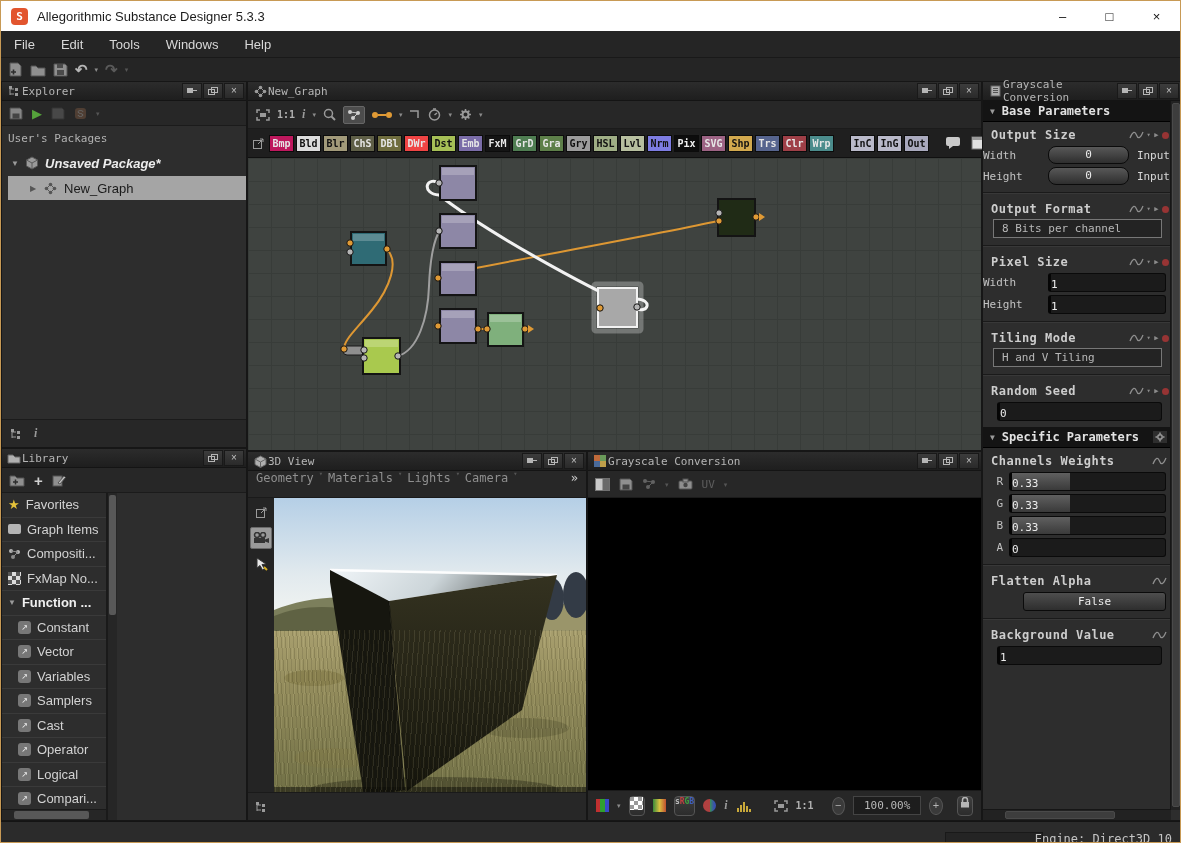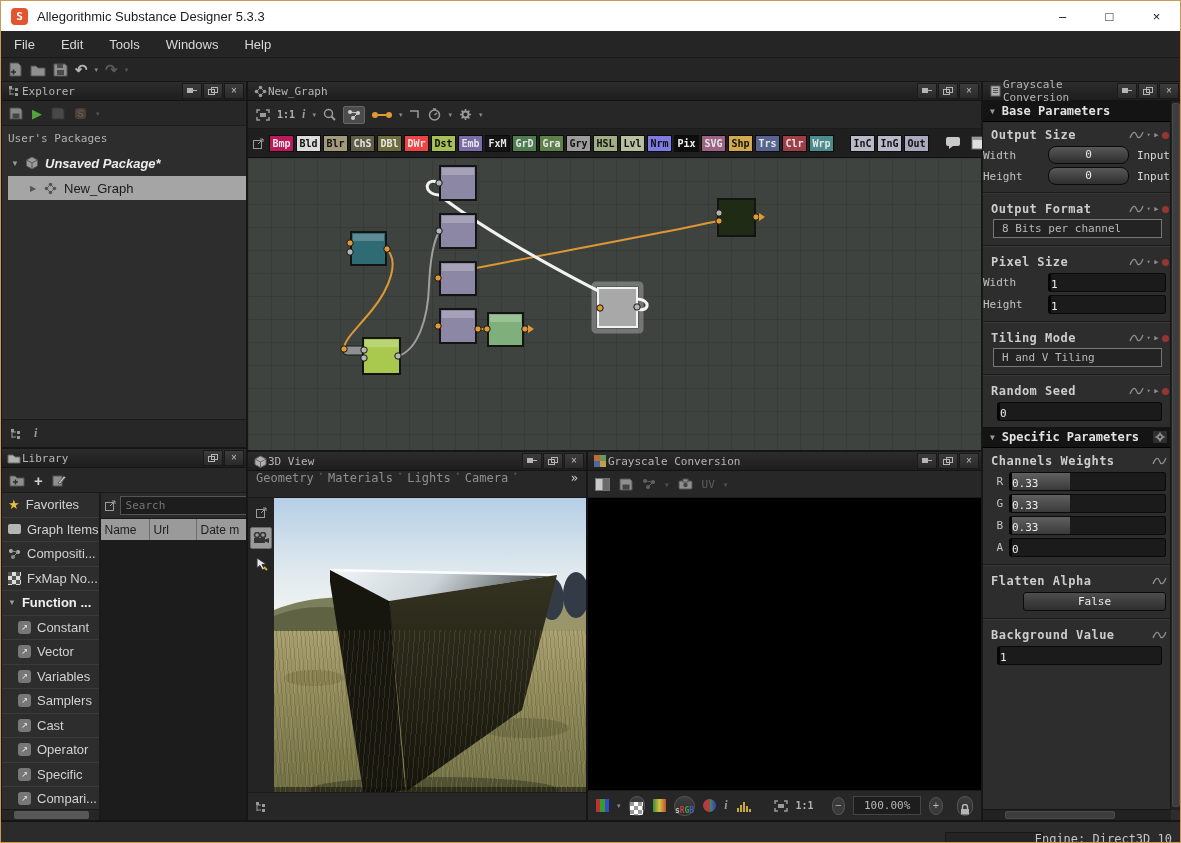--- a/index.html
+++ b/index.html
@@ -113,21 +113,21 @@
       repeating-linear-gradient(85deg,rgba(50,45,20,.35) 0 1px,transparent 1px 4px),
       repeating-linear-gradient(95deg,rgba(230,220,170,.22) 0 1px,transparent 1px 5px);}
   .v3bottom{height:27px;min-height:27px;background:#272727;border-top:1px solid #1a1a1a;display:flex;
             align-items:center;padding-left:7px;}
 
   
   .v2view{flex:1;background:#000;}
   .v2bottom{height:29px;min-height:29px;background:#272727;border-top:1px solid #1a1a1a;display:flex;
             align-items:center;gap:8px;padding:0 8px;}
   .sqbtn{width:20px;height:18px;background:linear-gradient(#3e3e3e,#2c2c2c);border:1px solid #555;
-         border-radius:10px;display:flex;align-items:flex-end;justify-content:center;}
+         border-radius:4px;display:flex;align-items:flex-start;justify-content:center;}
   .rgbicon{width:13px;height:13px;background:linear-gradient(90deg,#c03030 0 4.3px,#30a030 4.3px 8.6px,#3848c8 8.6px);}
   .checkicon{width:13px;height:13px;background-image:
       linear-gradient(45deg,#fff 25%,transparent 25%,transparent 75%,#fff 75%),
       linear-gradient(45deg,#fff 25%,#999 25%,#999 75%,#fff 75%);
       background-size:8px 8px;background-position:0 0,4px 4px;}
   .gradicon{width:13px;height:13px;background:linear-gradient(90deg,#3a8a3a,#d8c040,#c05030);}
   .srgb{font:bold 8px "DejaVu Sans Mono",monospace;letter-spacing:0;}
   .halficon{width:13px;height:13px;border-radius:50%;background:linear-gradient(90deg,#b04040 50%,#3a9a4a 50%,#3a50b0 85%);}
   .zoomfield{width:92px;height:17px;background:#1d1d1d;border:1px solid #444;color:#b8b8b8;
              font:11px/17px "DejaVu Sans Mono",monospace;text-align:center;}
@@ -401,52 +401,34 @@
             <div class="librow ind">
               <span class="licon arrow">↗</span>
               <span class="llabel">Cast</span>
             </div>
             <div class="librow ind">
               <span class="licon arrow">↗</span>
               <span class="llabel">Operator</span>
             </div>
             <div class="librow ind">
               <span class="licon arrow">↗</span>
-              <span class="llabel">Specific</span>
+              <span class="llabel">Logical</span>
             </div>
             <div class="librow ind">
               <span class="licon arrow">↗</span>
               <span class="llabel">Compari...</span>
             </div>
           </div>
         <div class="hscroll">
             <div class="hthumb" style="left:12px;width:75px;"></div>
           </div>
       </div>
       <div class="vscroll">
           <div class="vthumb" style="top:2px;height:120px;"></div>
         </div>
-      <div class="libright">
-        <div class="searchrow">
-          <span class="tbi">
-            <svg width="11" height="11">
-                <rect x="0.5" y="2.5" width="8" height="8" fill="none" stroke="#9a9a9a"></rect>
-                <path d="M5,6 L10,1 M7,1 h3 v3" stroke="#9a9a9a" fill="none"></path>
-              </svg>
-            </span>
-          <input class="search" placeholder="Search" style="">
-
-        </div>
-        <div class="tblhdr">
-          <span class="th" style="width:44px;">Name</span>
-          <span class="th" style="width:42px;">Url</span>
-          <span class="th" style="flex:1;border-right:none;">Date m</span>
-        </div>
-        <div class="tblbody"></div>
-      </div>
     </div>
   </div>
 
   <div class="panel" style="left:246px;top:80px;width:735px;height:370px;">
     <div class="phdr">
       <span class="phicon">
         <svg width="13" height="13">
             <circle cx="6.5" cy="2.5" r="1.8" fill="#9a9a9a"></circle>
             <circle cx="2.5" cy="6.5" r="1.8" fill="#9a9a9a"></circle>
             <circle cx="10.5" cy="6.5" r="1.8" fill="#9a9a9a"></circle>

